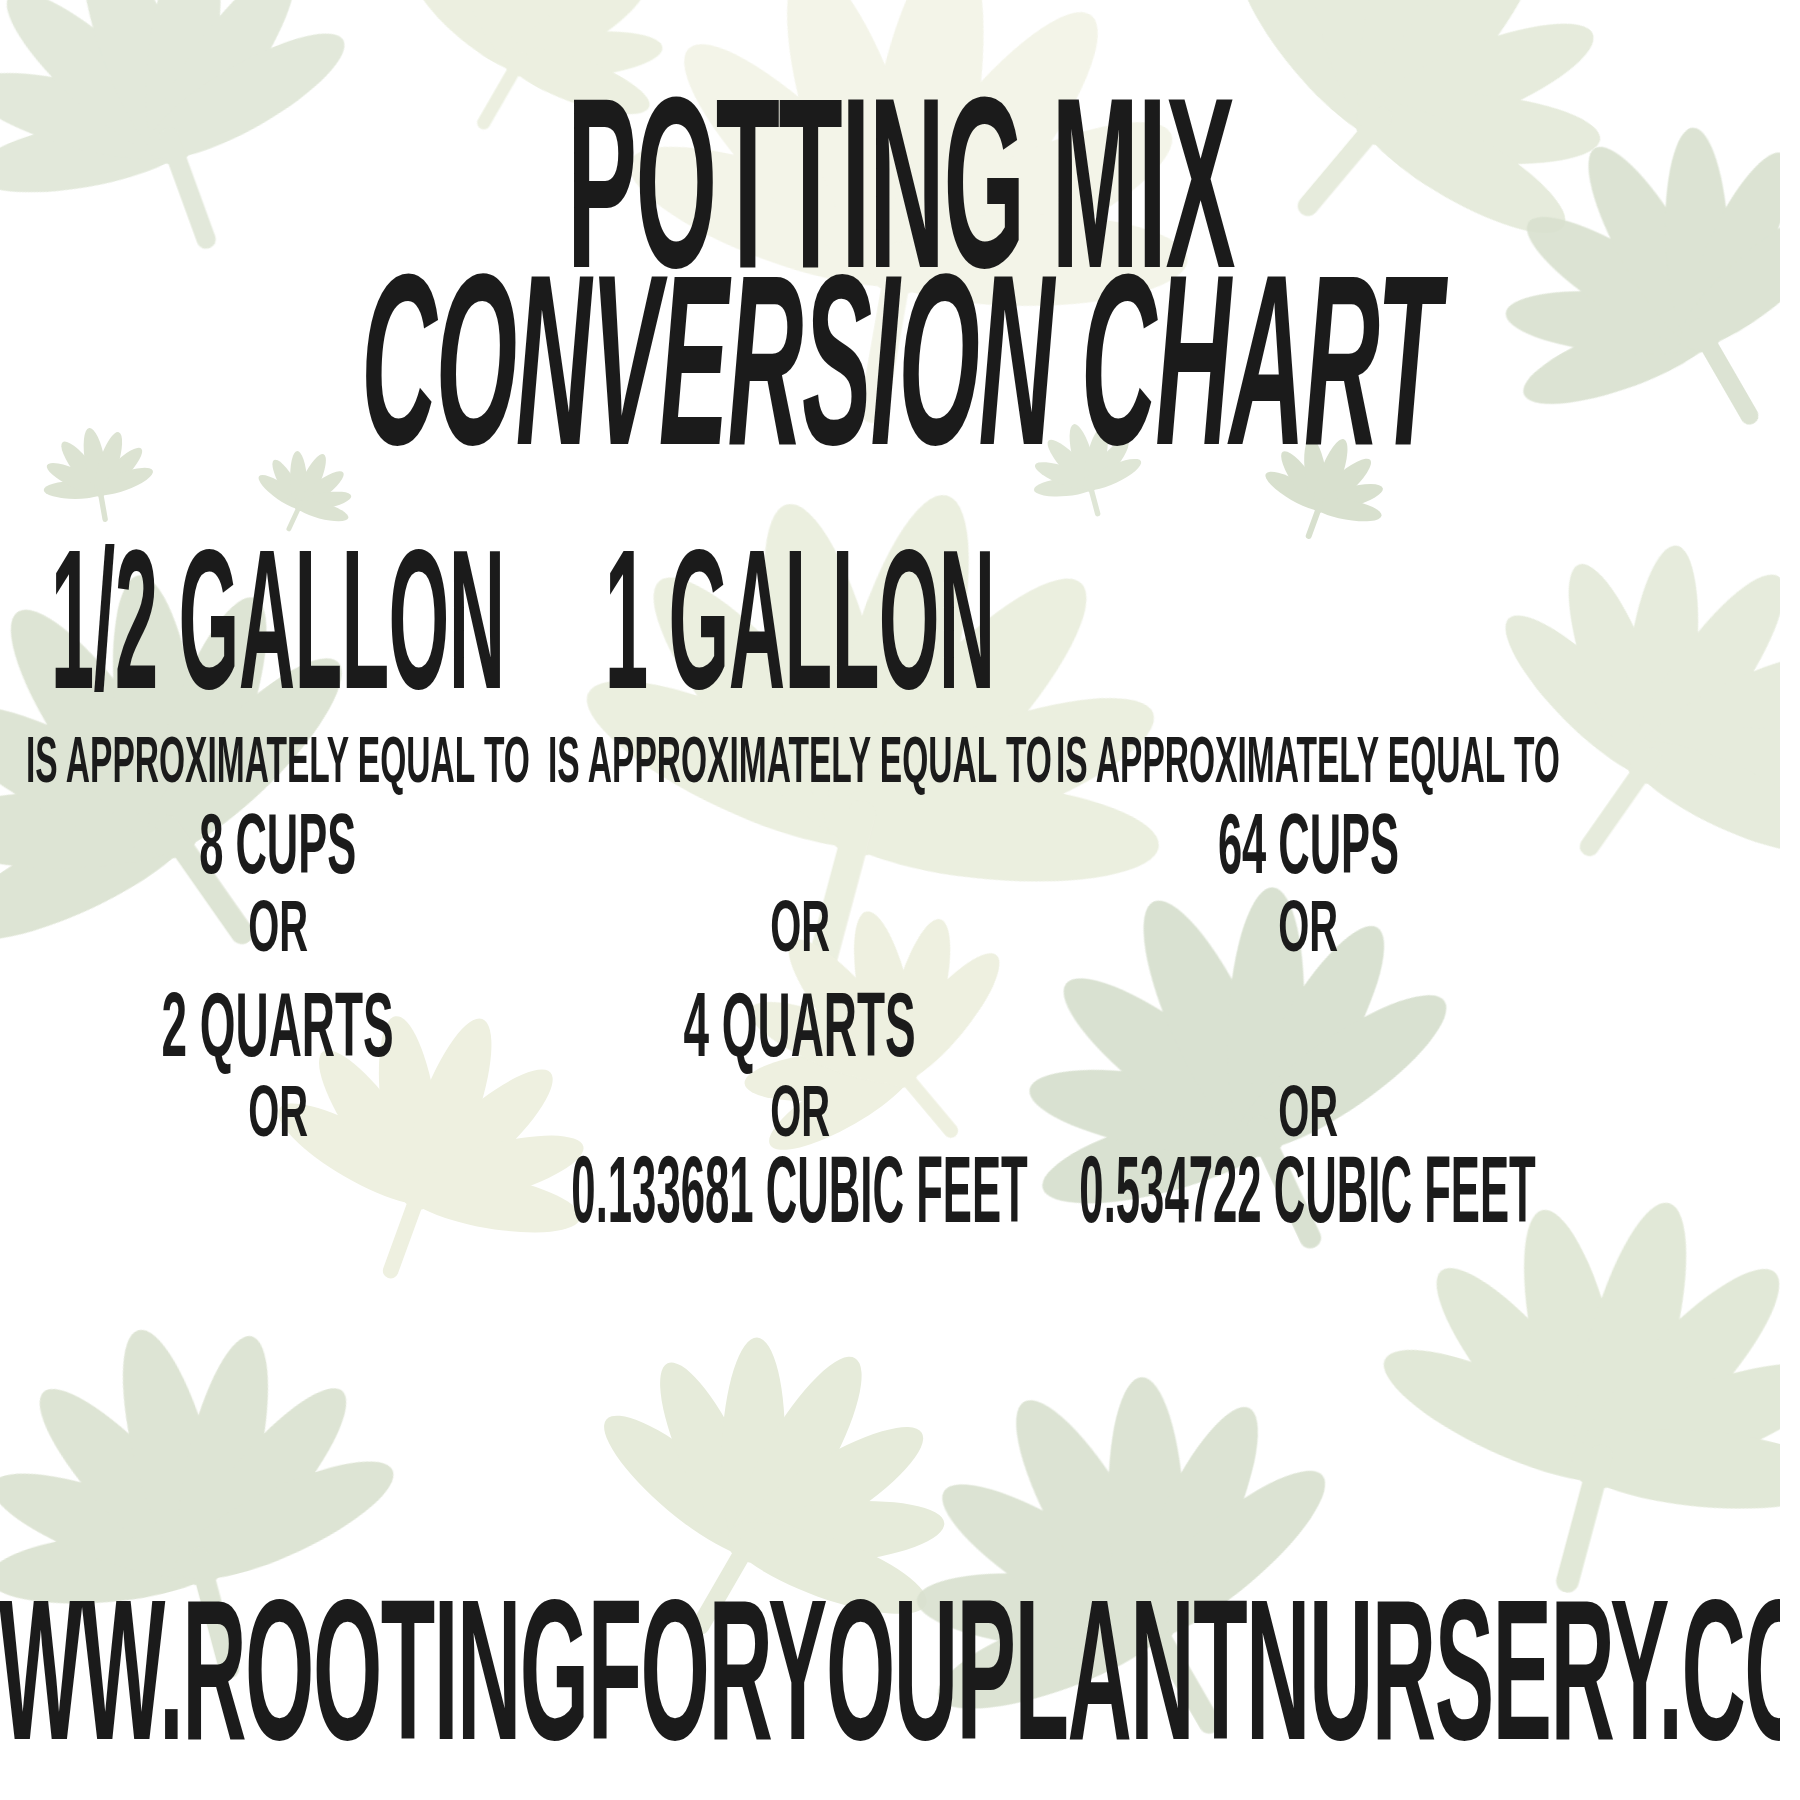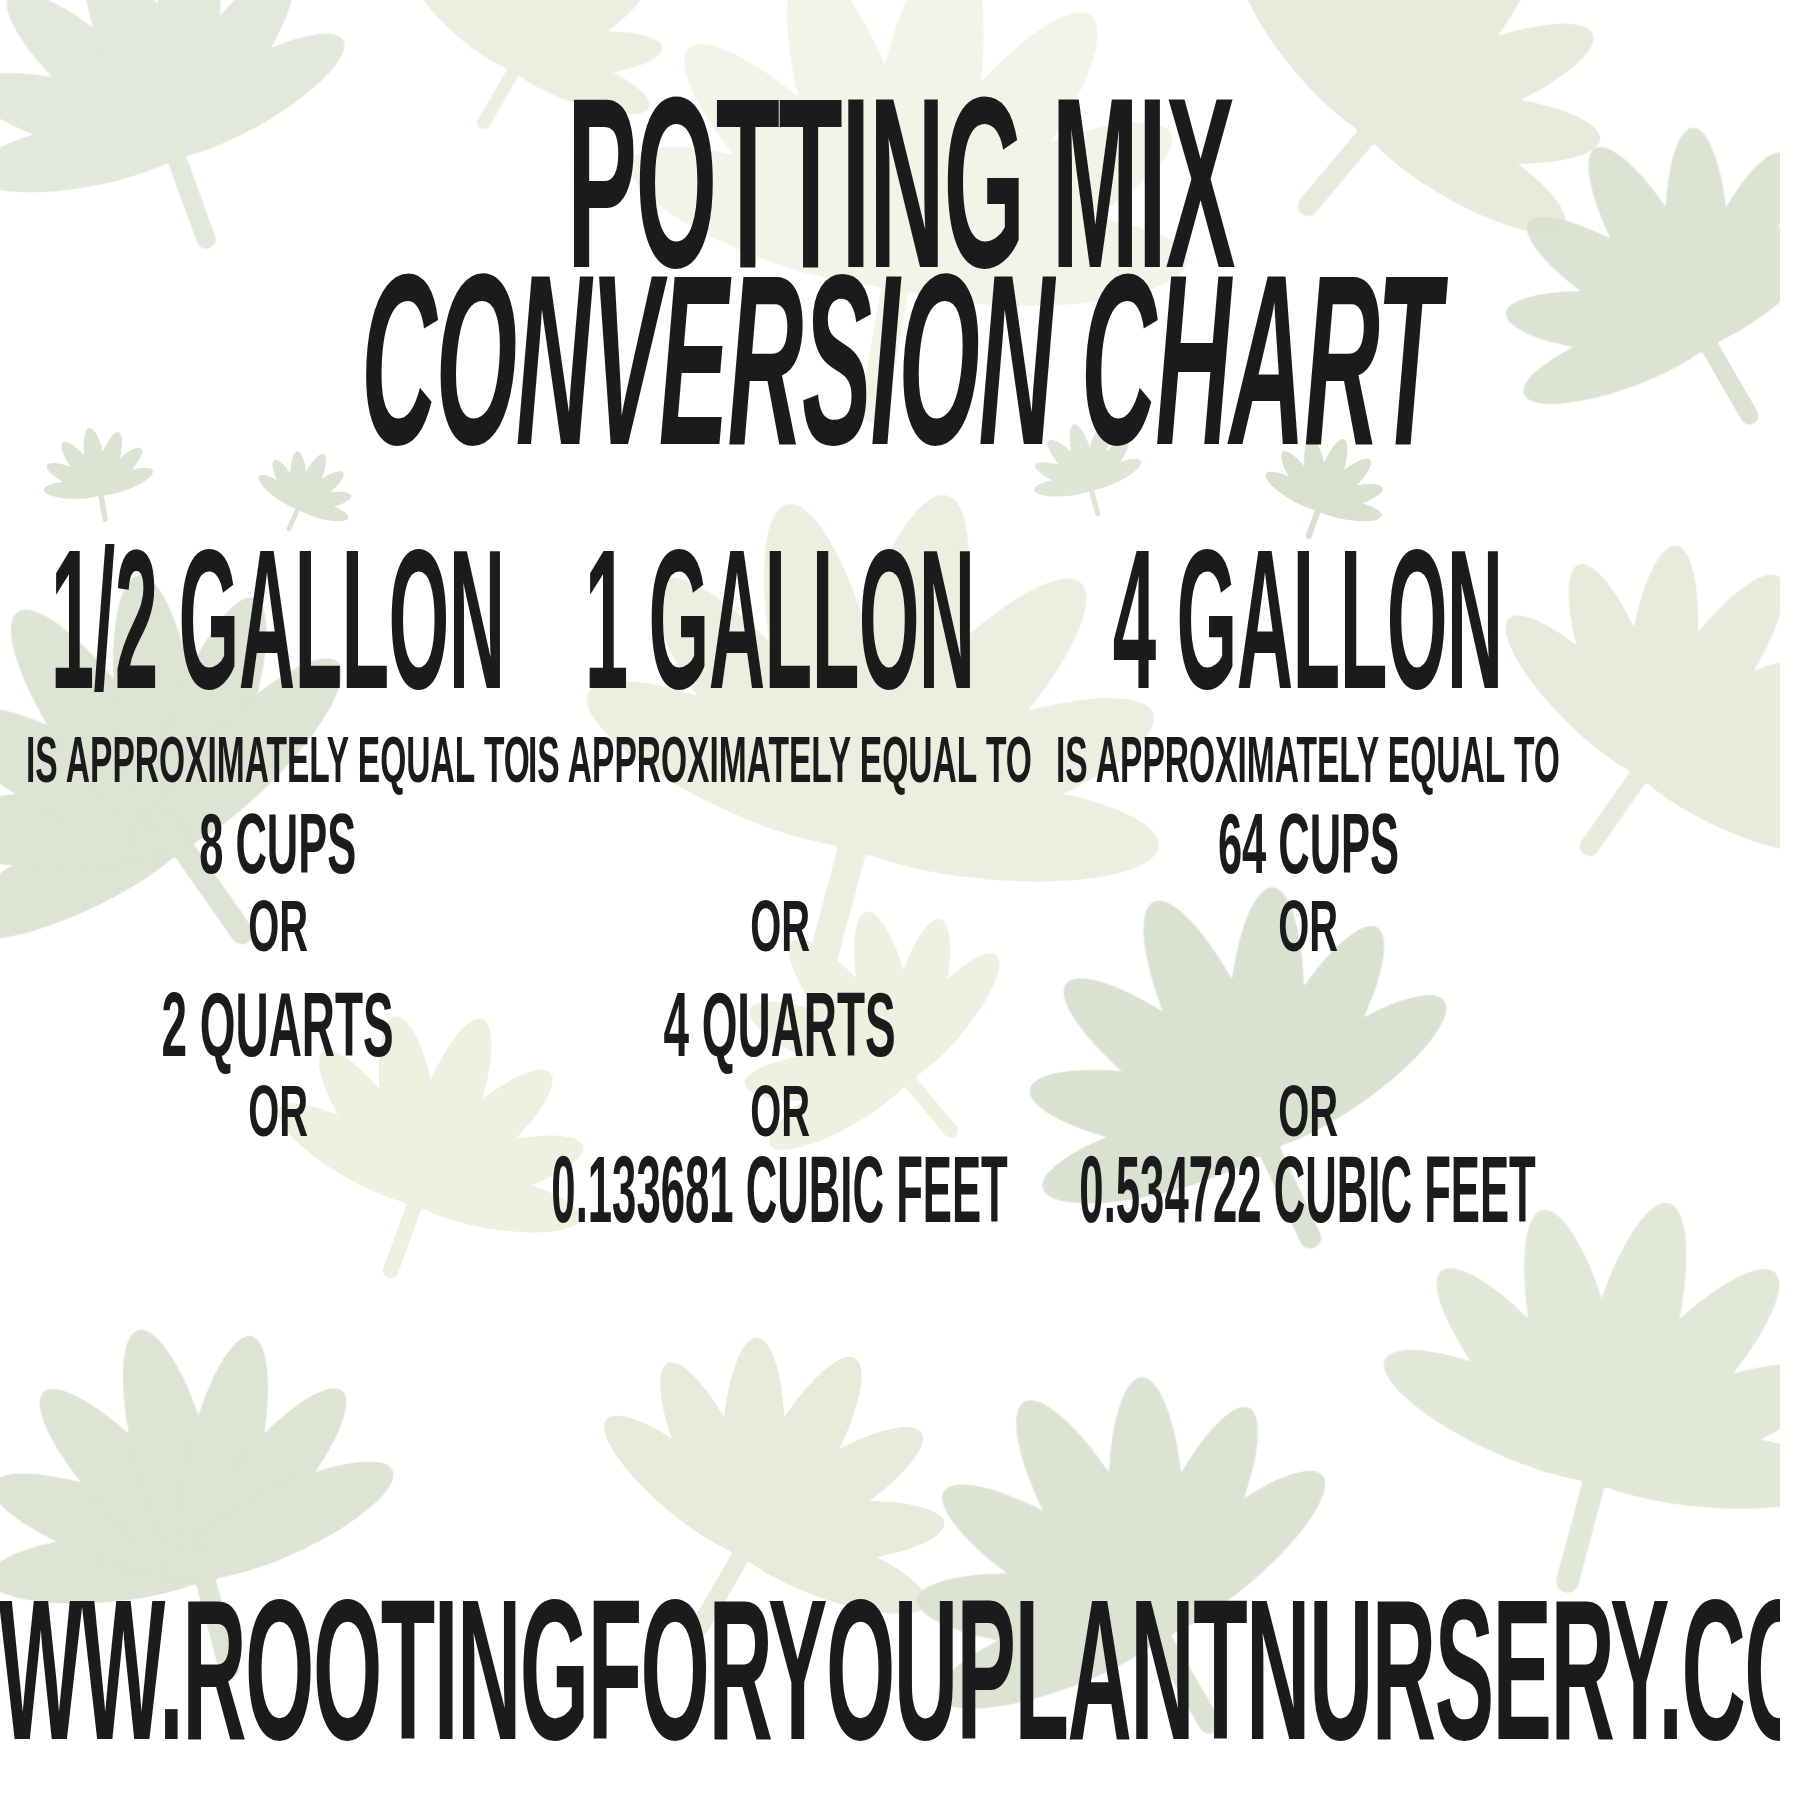--- a/index.html
+++ b/index.html
@@ -28,21 +28,21 @@
   .cubic-text  { font-size: 56px;  transform: scale(0.78, 1.68); }
   .footer-text { font-size: 122px; transform: scale(0.73, 1.65); letter-spacing: -2px; }
   .row-header { top: 560px; height: 200px; }
   .row-sub    { top: 700px; }
   .row-cups   { top: 783px; }
   .row-or1    { top: 865px; }
   .row-quarts { top: 965px; }
   .row-or2    { top: 1050px; }
   .row-cubic  { top: 1130px; }
   .col-1 { left: 8px;    width: 540px; text-align: right; }
-  .col-2 { left: 510px;  width: 540px; }
+  .col-2 { left: 530px;  width: 540px; }
   .col-3 { left: 1038px; width: 540px; }
   .title-1 { top: 63px;   height: 240px; }
   .title-2 { top: 240px;  height: 240px; font-style: italic; }
   .footer  { top: 1550px; height: 240px; }
 </style>
 </head>
 <body>
 
 <div class="poster">
 
@@ -123,23 +123,20 @@
     </div>
     <div class="line row-or2">
       <span class="t or-text">OR</span>
     </div>
     <div class="line row-cubic">
       <span class="t cubic-text">0.133681 CUBIC FEET</span>
     </div>
   </div>
 
   <div class="col col-3">
-    <div class="line row-header">
-      <span class="t header-text">4 GALLON</span>
-    </div>
     <div class="line row-sub">
       <span class="t sub-text">IS APPROXIMATELY EQUAL TO</span>
     </div>
     <div class="line row-cups">
       <span class="t cups-text">64 CUPS</span>
     </div>
     <div class="line row-or1">
       <span class="t or-text">OR</span>
     </div>
     <div class="line row-or2">

